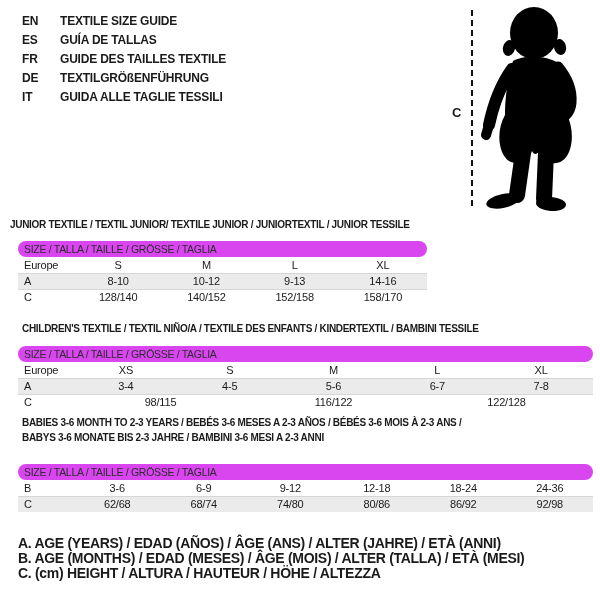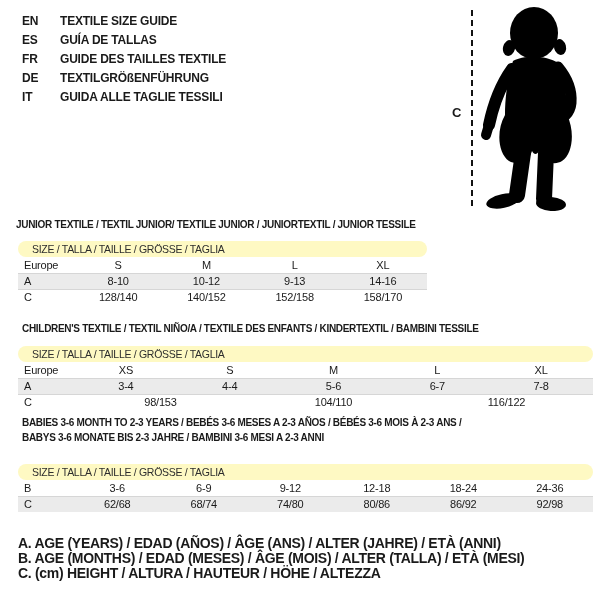--- a/index.html
+++ b/index.html
@@ -15,31 +15,31 @@
   .lang-code{width:38px;}
 
   
   .figure-svg{position:absolute;left:479px;top:5px;}
   .guide-line{position:absolute;left:471px;top:10px;height:196px;border-left:2px dashed #121212;}
   .c-marker{position:absolute;left:452px;top:105px;font-weight:bold;font-size:13px;}
 
   
   .tbl-title{position:absolute;font-weight:bold;font-size:10px;letter-spacing:-0.3px;
              white-space:nowrap;line-height:15px;}
-  .t1{left:16px;top:217px;}
+  .t1{left:10px;top:217px;}
   .t2{left:22px;top:321px;}
   .t3{left:22px;top:415px;}
 
   
   .tbl{position:absolute;left:18px;font-size:11px;letter-spacing:-0.2px;}
   .tbl.w1{top:241px;width:409px;}
   .tbl.w2{top:346px;width:575px;}
   .tbl.w3{top:464px;width:575px;}
-  .band{height:16px;line-height:16px;background:#fef9c3;color:#2d2d2d;
-        padding-left:14px;font-size:10.5px;letter-spacing:-0.3px;border-radius:8px;}
+  .band{height:16px;line-height:16px;background:#d946ef;color:#2d2d2d;
+        padding-left:6px;font-size:10.5px;letter-spacing:-0.3px;border-radius:8px;}
   .trow{display:flex;height:16px;line-height:16px;}
   .trow + .trow{box-sizing:border-box;border-top:1px solid #d6d6d6;line-height:15px;}
   .trow.alt{background:#ebebeb;}
   .c0{width:56px;padding-left:6px;box-sizing:border-box;}
   .c{flex:1;text-align:center;}
 
   
   .legend{position:absolute;left:18px;top:536px;font-weight:bold;font-size:14px;
           letter-spacing:-0.3px;line-height:15px;white-space:nowrap;}
 </style>
@@ -130,30 +130,30 @@
       <span class="c0">Europe</span>
       <span class="c">XS</span>
       <span class="c">S</span>
       <span class="c">M</span>
       <span class="c">L</span>
       <span class="c">XL</span>
     </div>
     <div class="trow alt">
       <span class="c0">A</span>
       <span class="c">3-4</span>
-      <span class="c">4-4</span>
+      <span class="c">4-5</span>
       <span class="c">5-6</span>
       <span class="c">6-7</span>
       <span class="c">7-8</span>
     </div>
     <div class="trow">
       <span class="c0">C</span>
-      <span class="c">98/153</span>
-      <span class="c">104/110</span>
+      <span class="c">98/115</span>
       <span class="c">116/122</span>
+      <span class="c">122/128</span>
     </div>
   </div>
 
   <div class="tbl-title t3">
     <div>BABIES 3-6 MONTH TO 2-3 YEARS / BEBÉS 3-6 MESES A 2-3 AÑOS / BÉBÉS 3-6 MOIS À 2-3 ANS /</div>
     <div>BABYS 3-6 MONATE BIS 2-3 JAHRE / BAMBINI 3-6 MESI A 2-3 ANNI</div>
   </div>
   <div class="tbl w3">
     <div class="band">SIZE / TALLA / TAILLE / GRÖSSE / TAGLIA</div>
     <div class="trow">

